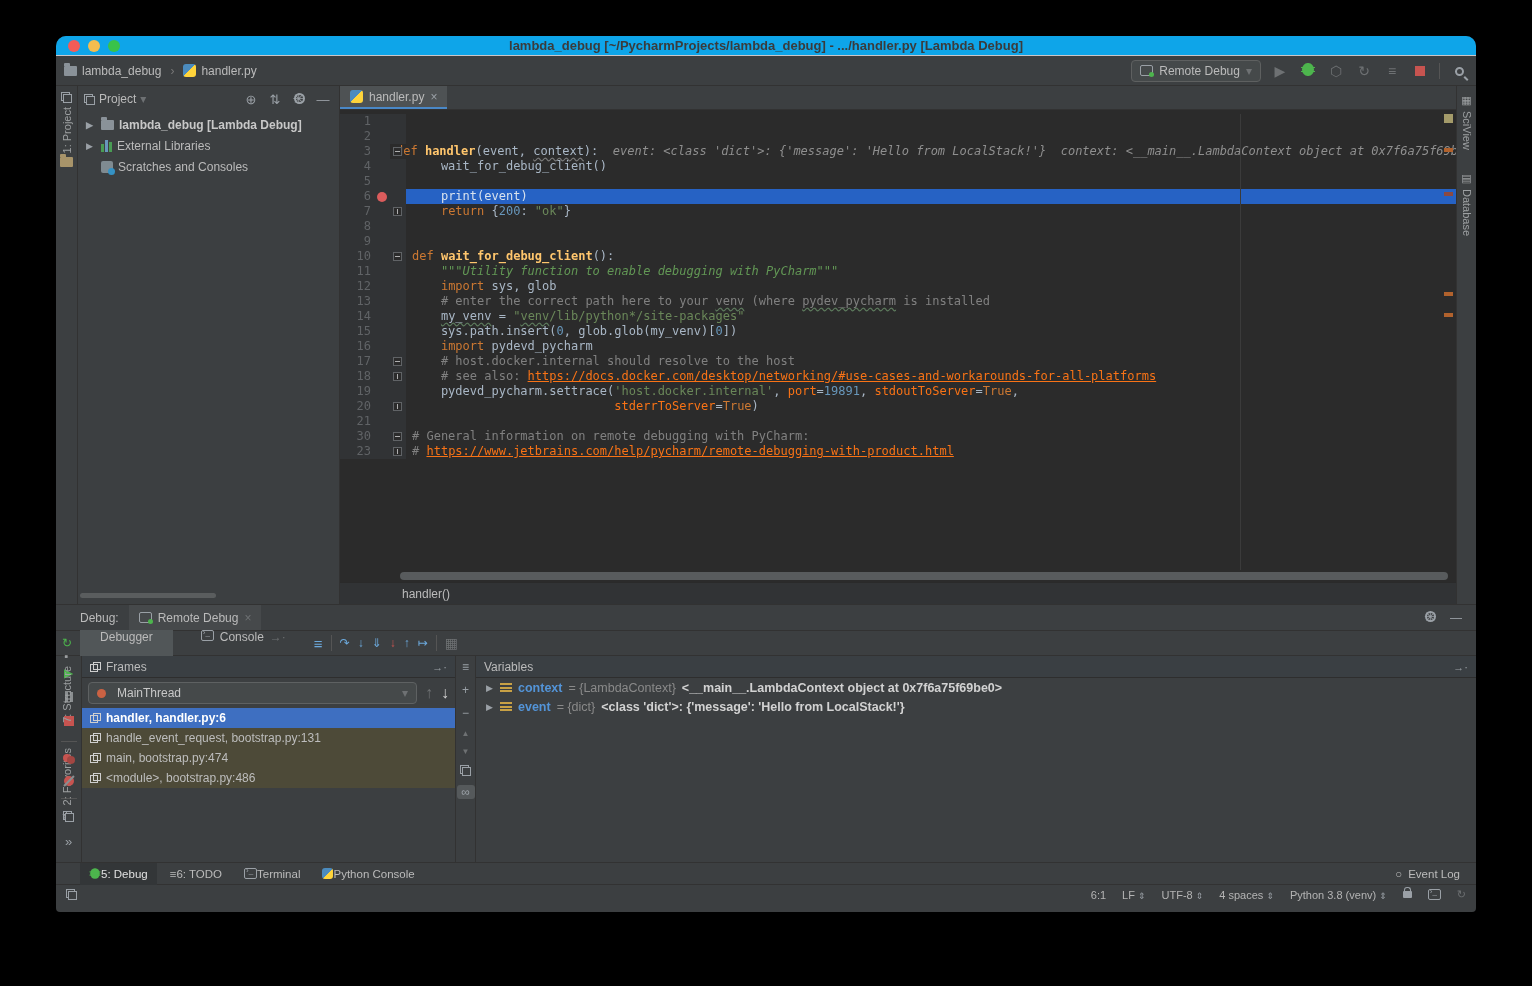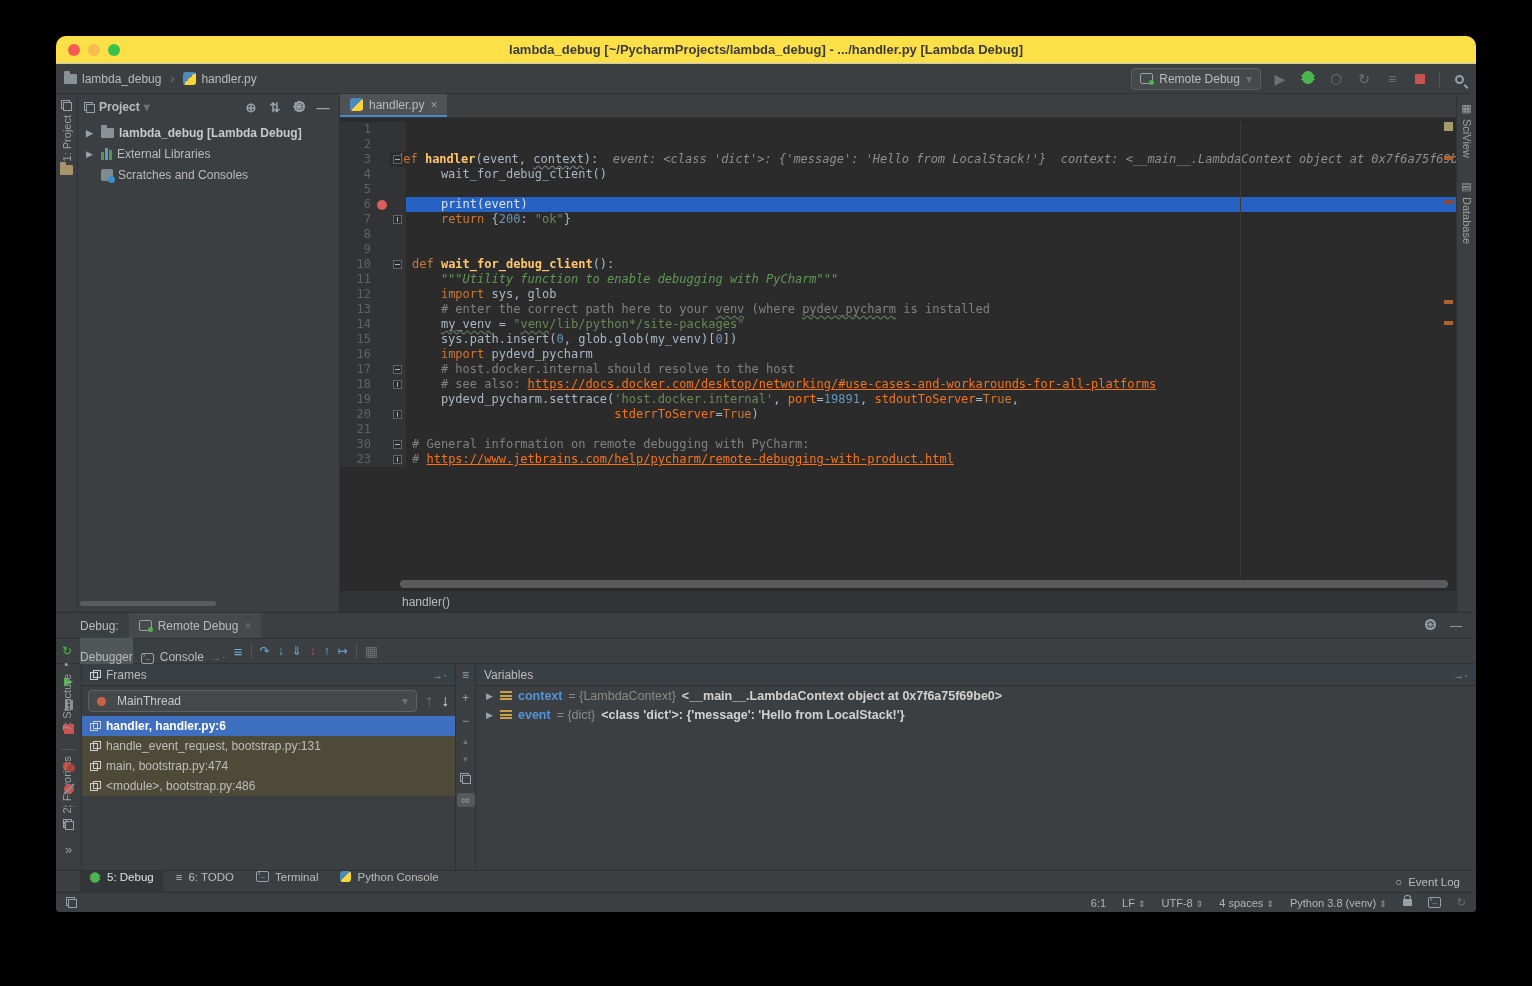--- a/index.html
+++ b/index.html
@@ -3,21 +3,21 @@
 <meta charset="utf-8">
 <style>
   * { margin:0; padding:0; box-sizing:border-box; }
   html,body { width:1532px; height:986px; background:#000; overflow:hidden;
               font-family:"Liberation Sans", sans-serif; }
   .window { position:absolute; left:56px; top:36px; width:1420px; height:876px;
             border-radius:10px 10px 4px 4px; overflow:hidden; background:#3c3f41;
             box-shadow:0 18px 50px rgba(0,0,0,.7); }
 
   
-  .titlebar { height:28px; background:#fde047; display:flex; align-items:center; position:relative;
+  .titlebar { height:20px; background:#0ea5e9; display:flex; align-items:center; position:relative;
               border-bottom:1px solid #c9c6c9; }
   .lights { display:flex; gap:8px; margin-left:12px; }
   .light { width:12px; height:12px; border-radius:50%; }
   .light.r { background:#f45c57; } .light.y { background:#f5bd4f; } .light.g { background:#39c24a; }
   .title { position:absolute; left:0; right:0; text-align:center; font-size:13px; font-weight:bold; color:#3b3b3b; }
 
   
   .navbar { height:30px; background:#3c3f41; border-bottom:1px solid #323232;
             display:flex; align-items:center; color:#bbb; font-size:12px; padding:0 8px; }
   .crumb { display:flex; align-items:center; gap:5px; }
@@ -64,21 +64,21 @@
   
   .main { height:518px; display:flex; }
   .stripe { width:22px; background:#3c3f41; color:#9da0a2; font-size:11px; position:relative; }
   .stripe.left { border-right:1px solid #323232; }
   .stripe.right { width:20px; border-left:1px solid #323232; }
   .vtext-up { writing-mode:vertical-rl; transform:rotate(180deg); display:inline-block; }
   .vtext-dn { writing-mode:vertical-rl; display:inline-block; }
   .stripe .item { position:absolute; left:0; width:100%; display:flex; flex-direction:column; align-items:center; gap:4px; }
 
   .project { width:262px; border-right:1px solid #323232; display:flex; flex-direction:column; position:relative; }
-  .proj-head { height:26px; display:flex; align-items:center; padding:0 6px; color:#bbb; font-size:12px; gap:4px;font-weight:bold; }
+  .proj-head { height:26px; display:flex; align-items:center; padding:0 6px; color:#bbb; font-size:12px; gap:4px; }
   .proj-head .sp { flex:1; }
   .proj-head .hic { color:#9aa0a6; font-size:13px; width:20px; text-align:center; }
   .tree { padding-top:2px; font-size:12px; color:#bbb; }
   .tree-row { height:21px; display:flex; align-items:center; gap:5px; padding-left:8px; }
   .tree-arrow { color:#9aa0a6; font-size:9px; width:10px; }
   .tree-row.b { font-weight:bold; color:#c8c8c8; }
   .proj-hscroll { position:absolute; bottom:6px; left:2px; width:136px; height:5px; border-radius:3px; background:#5a5d5e; }
 
   
   .editor { flex:1; display:flex; flex-direction:column; background:#2b2b2b; min-width:0; }
@@ -113,21 +113,21 @@
   .ed-crumb { height:22px; background:#313335; border-top:1px solid #2a2a2a; color:#bbb; font-size:12px;
               display:flex; align-items:center; padding-left:62px; }
 
   
   .debug { height:258px; background:#3c3f41; border-top:1px solid #323232; display:flex; flex-direction:column; }
   .dbg-tabs { height:25px; display:flex; align-items:center; font-size:12px; color:#bbb; padding-left:24px; gap:10px; }
   .dbg-tab { display:flex; align-items:center; gap:6px; background:#46494b; height:25px; padding:0 10px; }
   .dbg-tabs .right { margin-left:auto; display:flex; gap:14px; padding-right:14px; color:#9aa0a6; }
   .dbg-toolbar { height:26px; border-top:1px solid #323232; border-bottom:1px solid #323232;
                  display:flex; align-items:center; gap:8px; padding-left:6px; font-size:12px; color:#bbb; }
-  .seg-tab { height:26px; display:flex; align-items:flex-end; gap:6px; padding:0 0; }
+  .seg-tab { height:26px; display:flex; align-items:flex-start; gap:6px; padding:0 20px; }
   .seg-tab.on { background:#515658; }
   .blue { color:#6ca9dc; }
   .dbg-body { flex:1; display:flex; min-height:0; }
   .dbg-side { width:26px; border-right:1px solid #323232; display:flex; flex-direction:column; align-items:center;
               padding-top:10px; gap:12px; color:#9aa0a6; font-size:13px; }
   .dbg-side .hr { width:16px; height:1px; background:#555; }
   .pause-ic { display:inline-flex; gap:2px; } .pause-ic i { width:3px; height:10px; background:#8a8e90; }
   .stop-sq { width:10px; height:10px; background:#c75450; display:inline-block; }
   .bp2 { width:12px; height:10px; position:relative; display:inline-block; }
   .bp2::before,.bp2::after { content:""; position:absolute; width:8px; height:8px; border-radius:50%; background:#c75450; }
@@ -161,21 +161,21 @@
   .vars { flex:1; display:flex; flex-direction:column; min-width:0; }
   .var-row { height:19px; display:flex; align-items:center; gap:6px; padding-left:10px; font-size:12.5px; }
   .var-arrow { color:#9aa0a6; font-size:9px; width:8px; }
   .var-name { color:#5394d8; font-weight:bold; }
   .var-gray { color:#8a8a8a; }
   .var-val { color:#d2d2d2; font-weight:bold; }
 
   
   .twbar { height:22px; background:#3c3f41; border-top:1px solid #323232; display:flex; align-items:center;
            font-size:11.5px; color:#bbb; padding-left:24px; gap:4px; }
-  .tw-item { display:flex; gap:6px; padding:0 9px; height:22px; }
+  .tw-item { display:flex; align-items:center; padding:0 9px; height:22px; }
   .tw-item.on { background:#333638; color:#e0e0e0; }
   .twbar .right { margin-left:auto; display:flex; align-items:center; gap:6px; padding-right:16px; }
   .statusbar { height:20px; background:#3c3f41; border-top:1px solid #323232; display:flex; align-items:center;
                font-size:11px; color:#b4b4b4; padding:0 10px; }
   .statusbar .right { margin-left:auto; display:flex; align-items:center; gap:16px; }
   .updn { font-size:9px; color:#9aa0a6; }
 </style>
 </head>
 <body>
 

